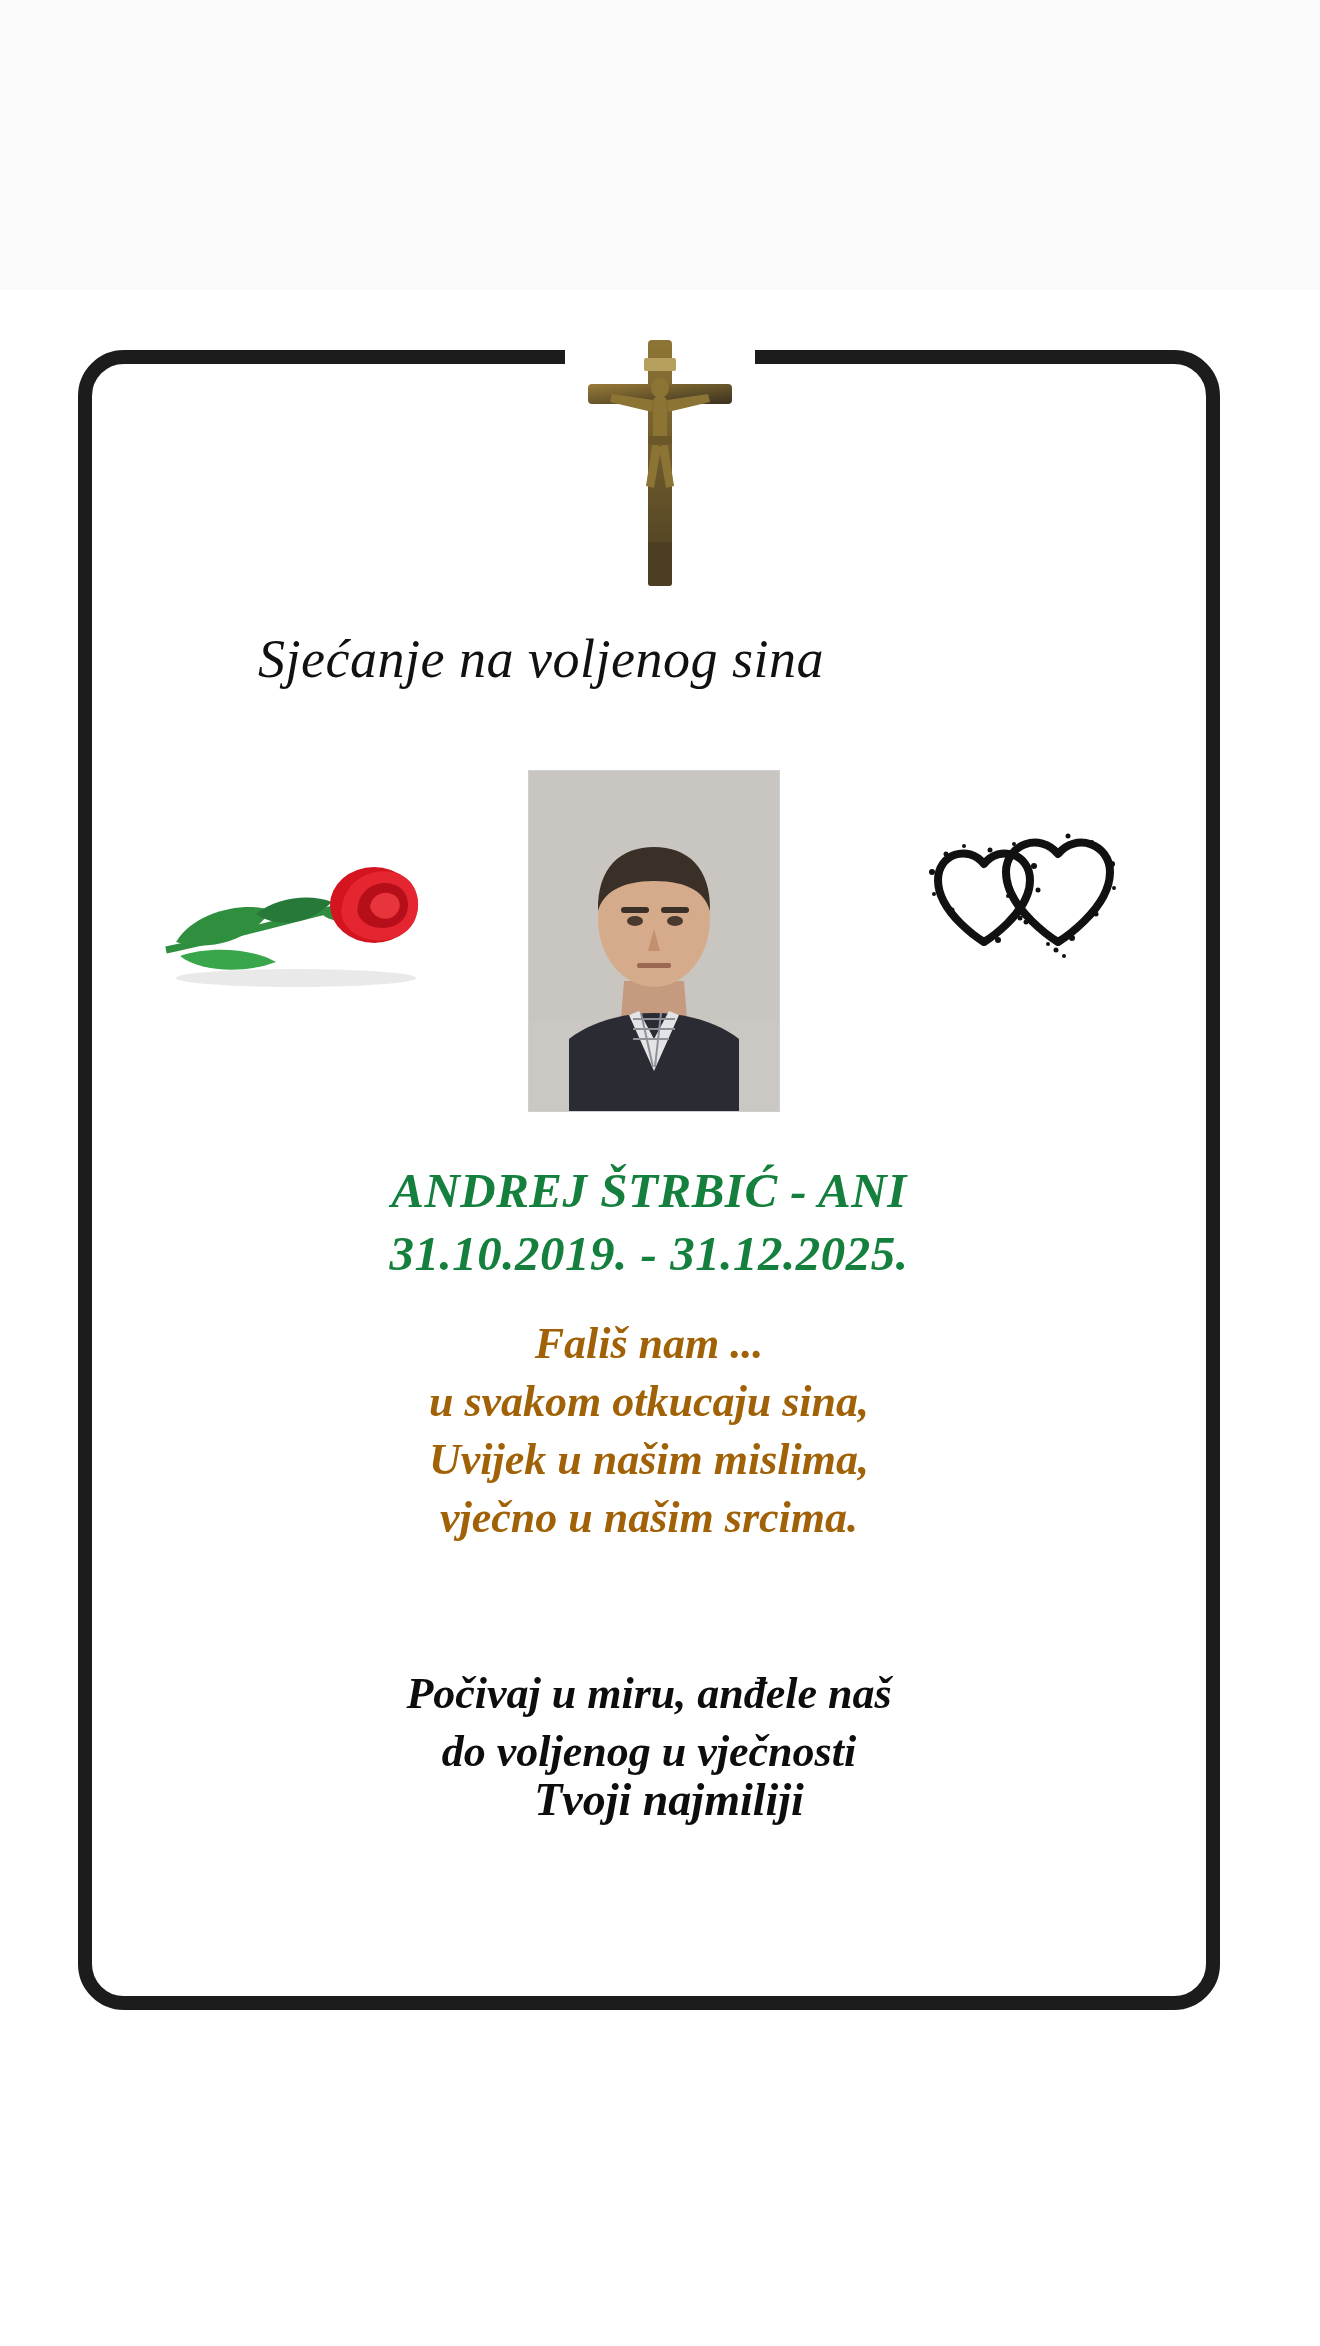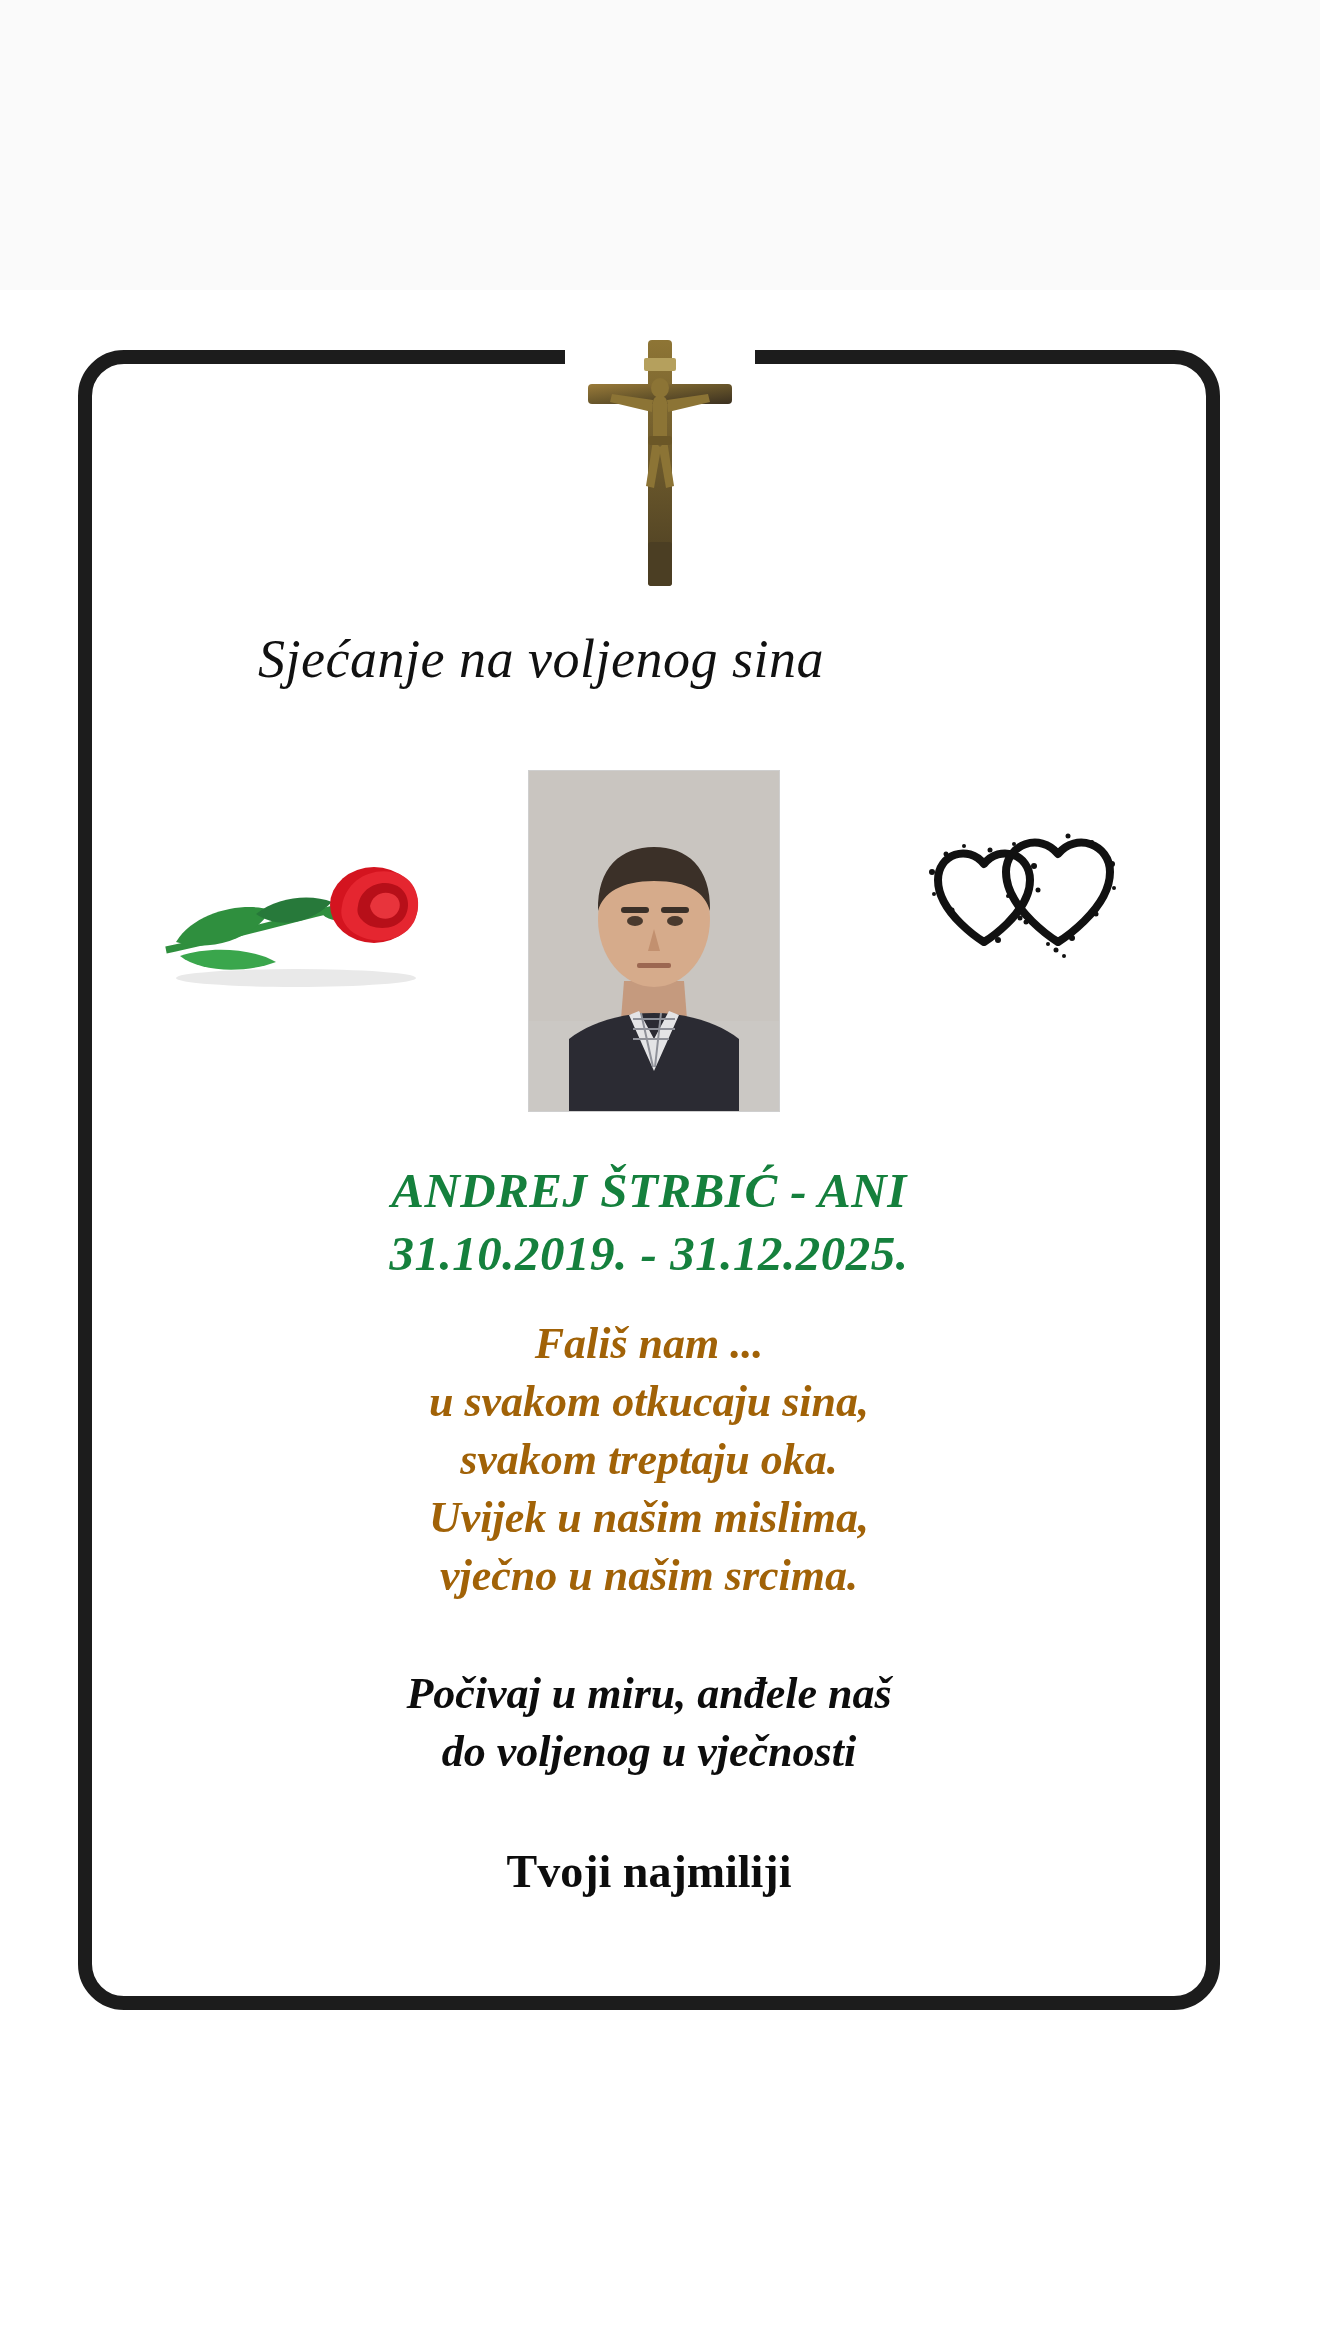--- a/index.html
+++ b/index.html
@@ -150,26 +150,28 @@
     font-style: italic;
     font-weight: bold;
     font-size: 44px;
     line-height: 1.32;
     color: #0d0d0d;
   }
 
   .signature {
     position: absolute;
     left: 0;
-    top: 1845px;
-    width: 1142px;
-    text-align: center;
+    top: 1773px;
+    width: 1142px;
+    text-align: center;
+    font-style: italic;
     font-weight: bold;
     font-size: 46px;
     color: #0d0d0d;
+    padding-left: 20px;
   }
 
   .line { display: block; }
 </style>
 </head>
 <body>
 
 <div class="page">
 
   <div class="top-band"></div>
@@ -300,21 +302,20 @@
     </div>
 
     <div class="name-block">
       <span class="line">ANDREJ  ŠTRBIĆ - ANI</span>
       <span class="line">31.10.2019. - 31.12.2025.</span>
     </div>
 
     <div class="verse">
       <span class="line">Fališ nam ...</span>
       <span class="line">u svakom otkucaju sina,</span>
-      <span class="line">svakom treptaju oka.</span>
       <span class="line">Uvijek u našim mislima,</span>
       <span class="line">vječno u našim srcima.</span>
     </div>
 
     <div class="farewell">
       <span class="line">Počivaj u miru, anđele naš</span>
       <span class="line">do voljenog u vječnosti</span>
     </div>
 
     <div class="signature">Tvoji najmiliji</div>

